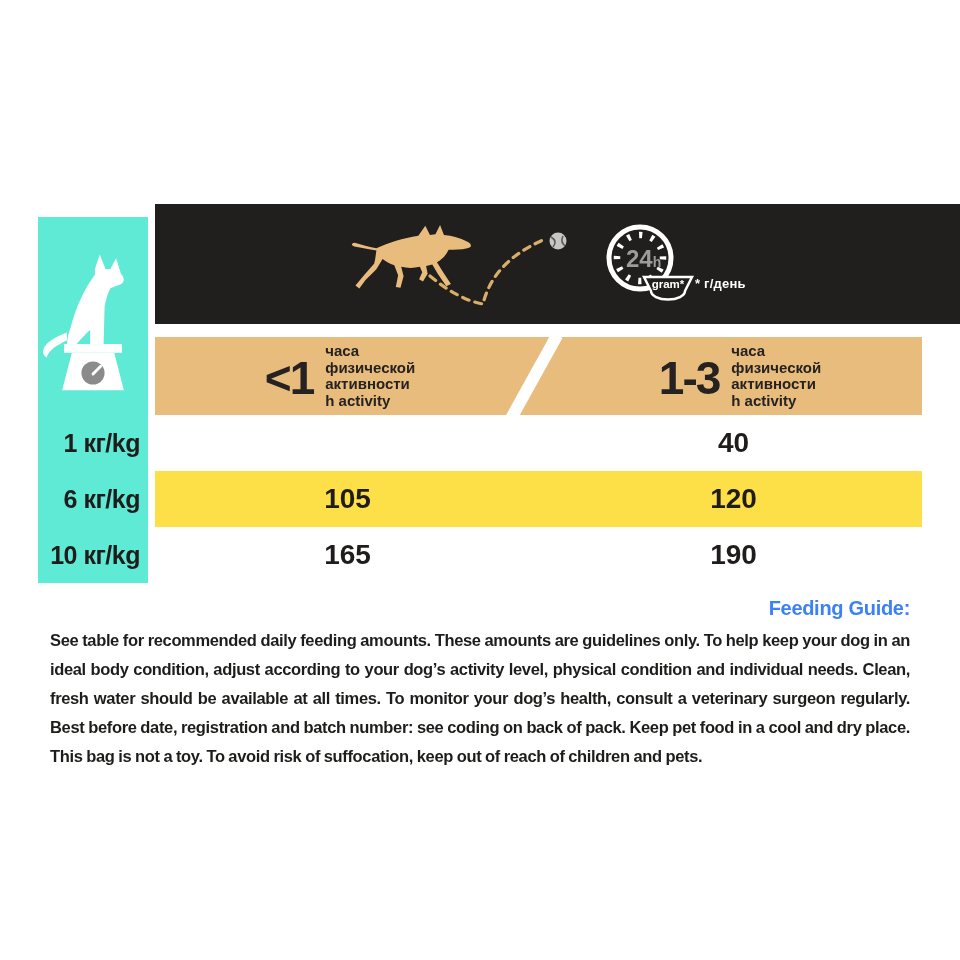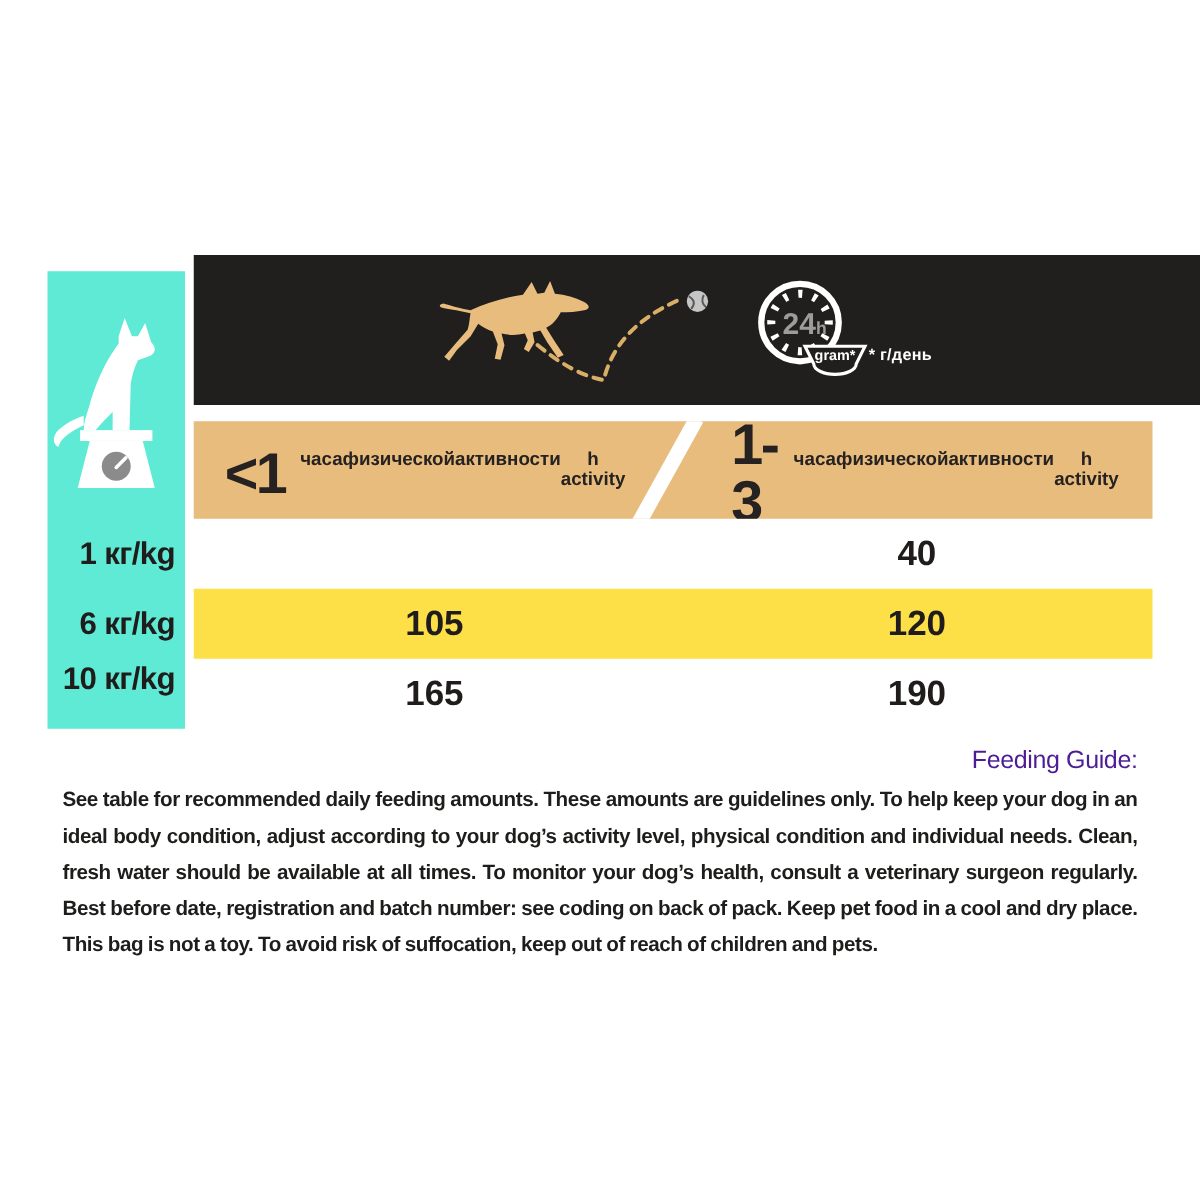--- a/index.html
+++ b/index.html
@@ -7,21 +7,21 @@
     position:relative;width:960px;height:960px;background:#fff;overflow:hidden;
     font-family:"Liberation Sans", sans-serif;color:#1f1c1b;
   }
   
   .sidebar{position:absolute;left:38px;top:217px;width:110px;height:366px;background:#5eead4;}
   .sidebar svg{position:absolute;left:2px;top:28px;}
   .wlabel{
     position:absolute;left:0;width:102px;height:56px;display:flex;align-items:center;
     justify-content:flex-end;font-weight:bold;font-size:25px;color:#1f1c1b;letter-spacing:-0.5px;
   }
-  .wlabel.r0{top:198px}.wlabel.r1{top:254px}.wlabel.r2{top:298px}
+  .wlabel.r0{top:198px}.wlabel.r1{top:254px}.wlabel.r2{top:310px}
   
   .headband{position:absolute;left:155px;top:204px;width:876px;height:120px;background:#211e1e;}
   .rundog{position:absolute;left:195px;top:16px;}
   .bounce{position:absolute;left:272px;top:28px;}
   .clockgrp{position:absolute;left:445px;top:16px;}
   .perday{
     position:absolute;left:540px;top:72px;color:#ffffff;font-weight:bold;font-size:13px;
     letter-spacing:0.2px;white-space:nowrap;
   }
   
@@ -32,35 +32,35 @@
   }
   .acol{
     position:absolute;top:0;height:78px;display:flex;align-items:center;justify-content:center;
   }
   .acol.c0{left:30px;width:310px;}
   .acol.c1{left:430px;width:310px;}
   .hours{
     font-size:46px;font-weight:bold;letter-spacing:-2px;color:#262221;margin-right:12px;
     line-height:1;transform:translateY(2px);
   }
-  .alines{display:flex;flex-direction:row;text-align:center;}
+  .alines{display:flex;flex-direction:column;}
   .alines span{font-size:15px;line-height:16.5px;font-weight:bold;color:#262221;}
   
   .rows{position:absolute;left:155px;top:415px;width:767px;}
   .trow{position:relative;width:767px;height:56px;}
   .trow.stripe{background:#fde047;}
   .cell{
     position:absolute;top:0;height:56px;display:flex;align-items:center;justify-content:center;
     font-size:28px;font-weight:bold;color:#1f1c1b;
   }
   .cell.low{left:0;width:385px;}
   .cell.high{left:390px;width:377px;}
   
   .fg-title{
-    position:absolute;right:50px;top:597px;font-size:20px;font-weight:normal;color:#4c1d95;
+    position:absolute;right:50px;top:597px;font-size:20px;font-weight:bold;color:#3b82f6;
     letter-spacing:-0.3px;
   }
   .fg-body{
     position:absolute;left:50px;top:626px;width:860px;font-size:16.5px;font-weight:bold;
     line-height:29px;color:#1d1d1b;text-align:justify;letter-spacing:-0.35px;word-spacing:-0.5px;
   }
 </style>
 </head>
 <body>
 

